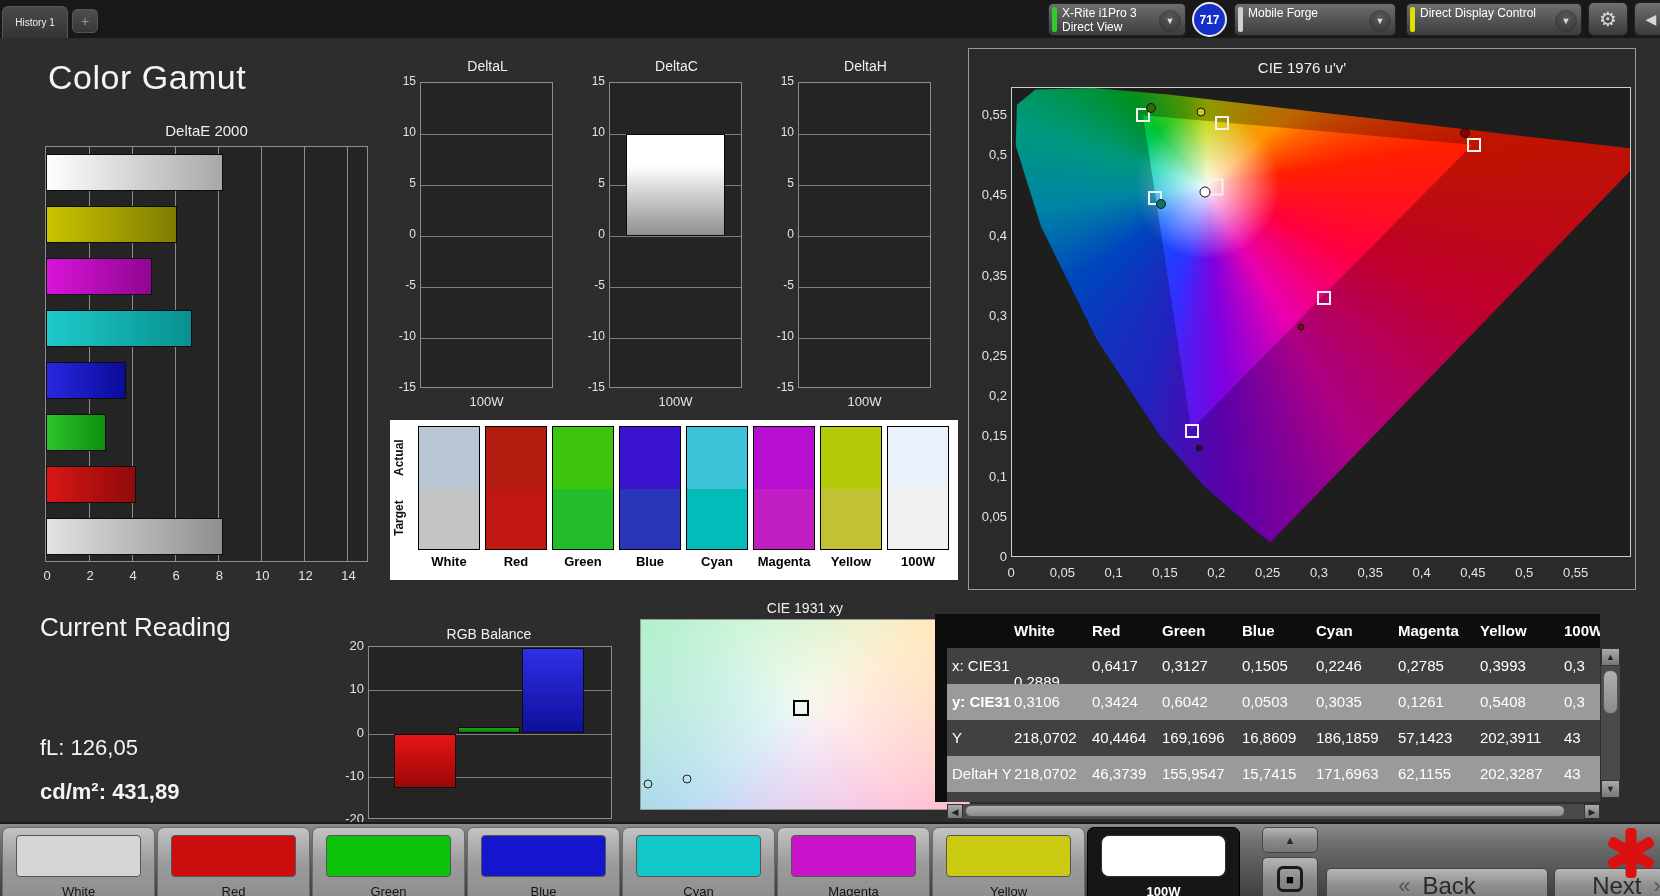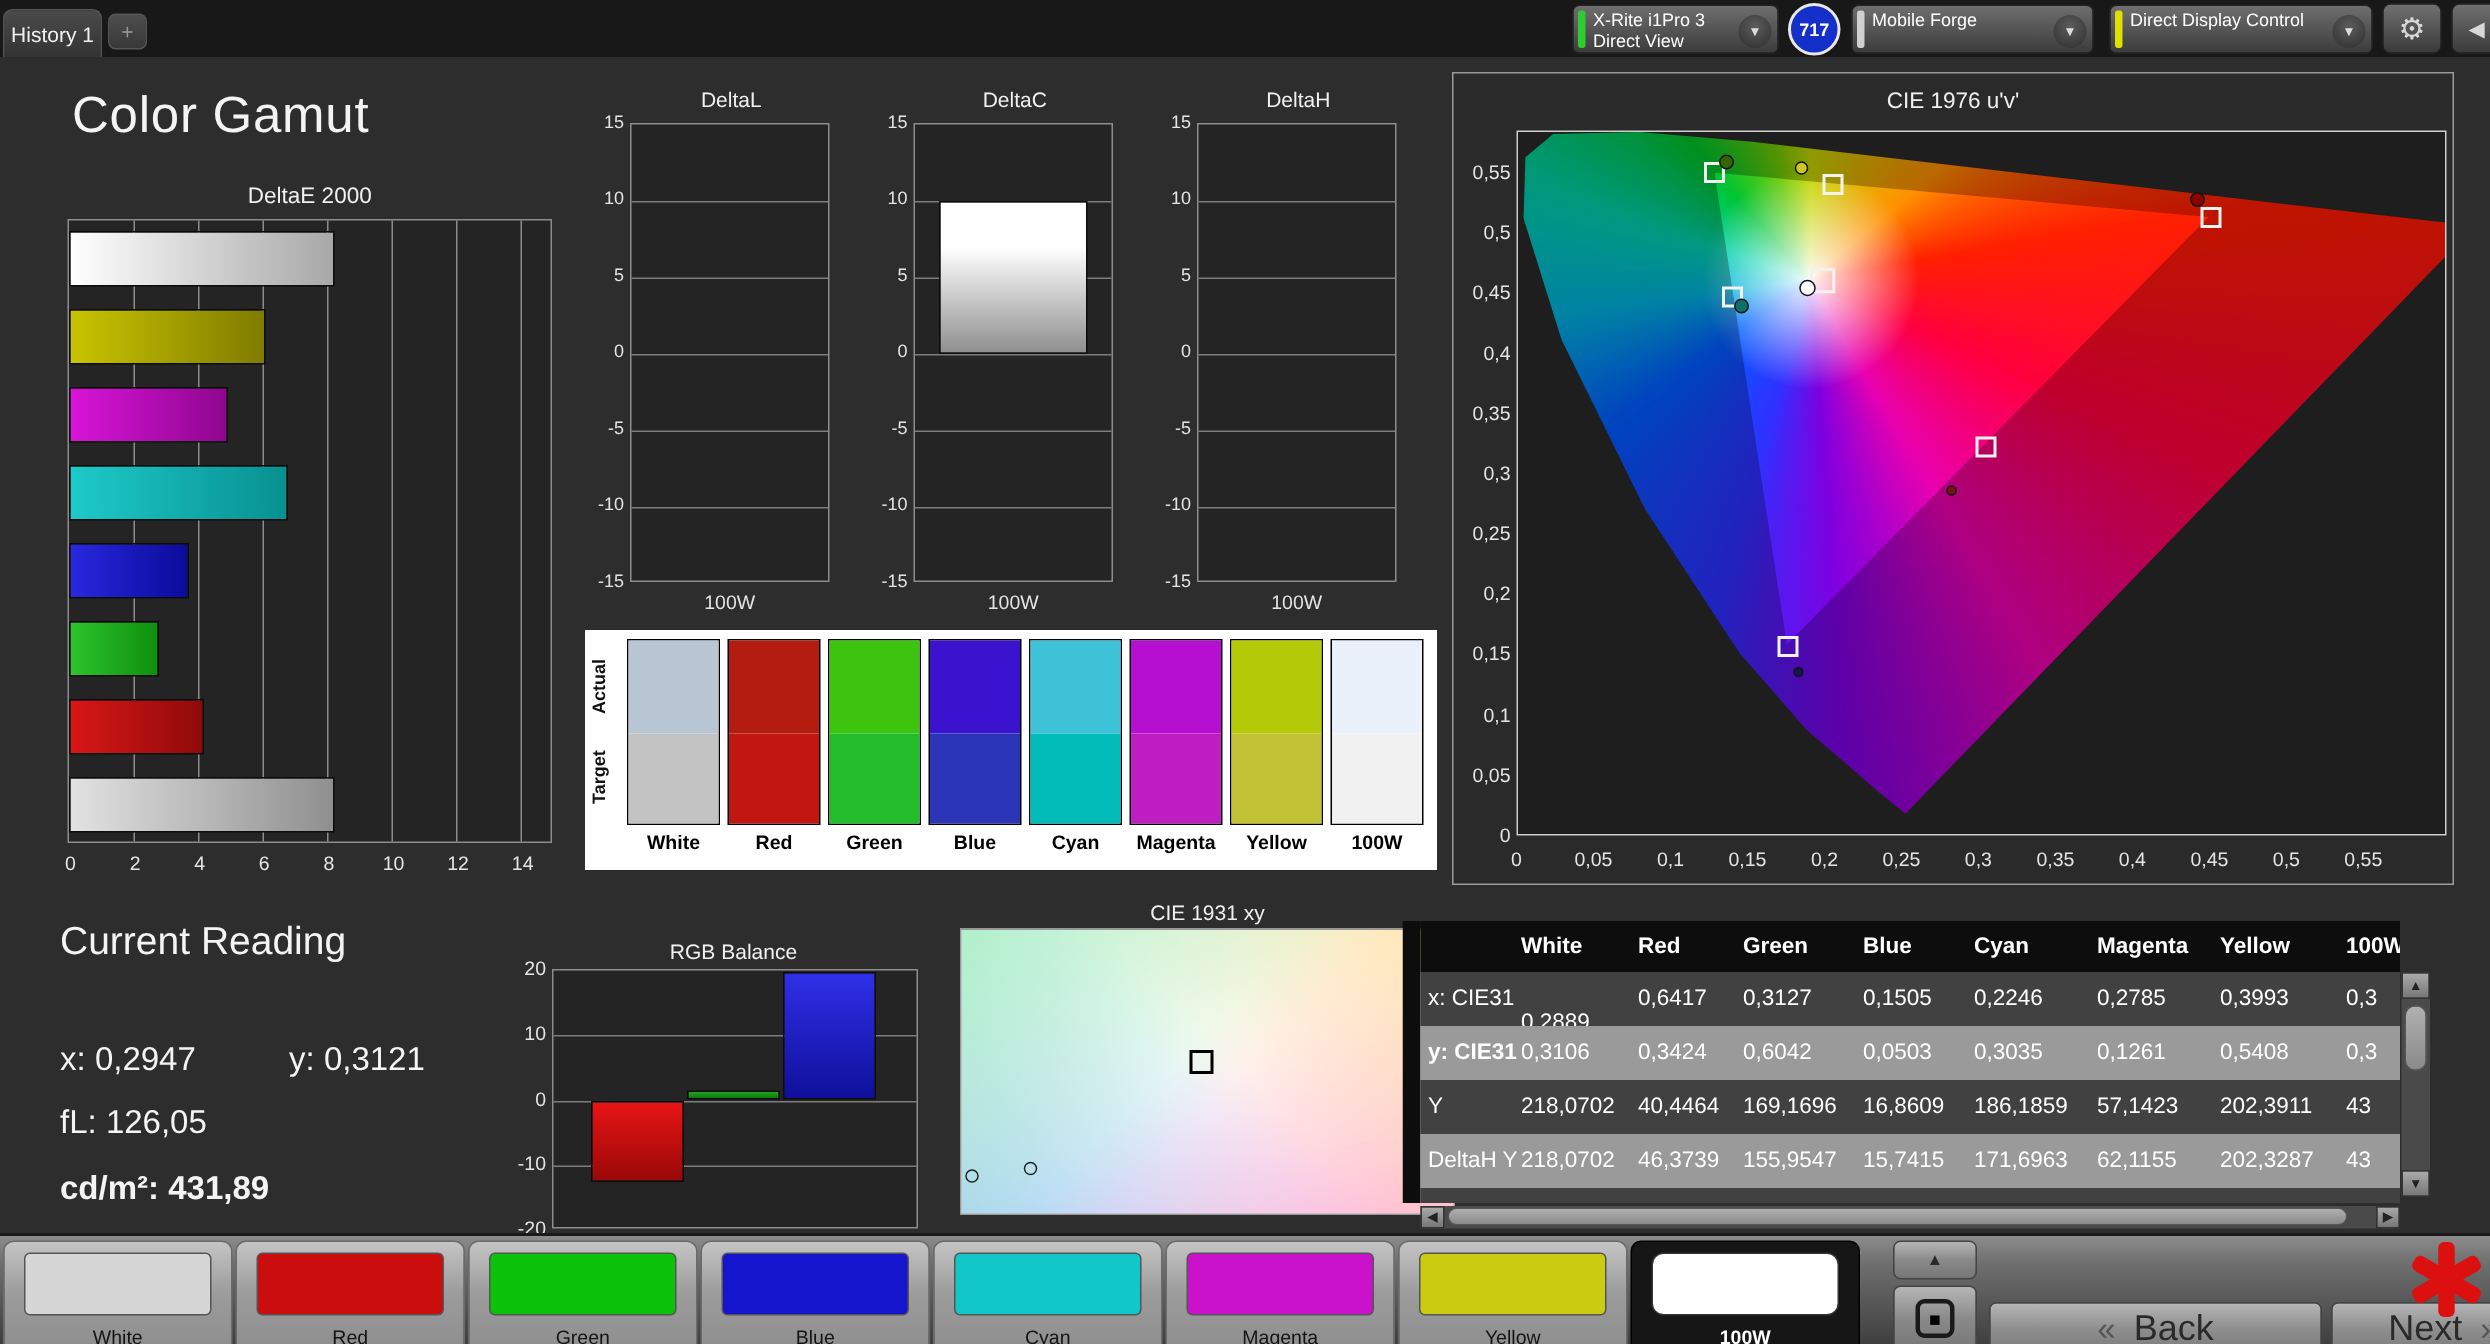--- a/index.html
+++ b/index.html
@@ -3,21 +3,21 @@
 <meta charset="utf-8">
 <style>
   * { margin:0; padding:0; box-sizing:border-box; }
   html,body { width:1660px; height:896px; overflow:hidden; background:#2d2d2d;
     font-family:"Liberation Sans","DejaVu Sans",sans-serif; color:#e8e8e8; }
   #stage { position:relative; width:1660px; height:896px; }
 
   
   .topbar { position:absolute; left:0; top:0; width:1660px; height:38px; background:#181818; }
   .tab { position:absolute; left:2px; top:6px; width:66px; height:32px; background:linear-gradient(180deg,#4a4a4a,#333);
-    border:1px solid #555; border-bottom:none; border-radius:6px 6px 0 0; color:#f0f0f0; font-size:14px;
+    border:1px solid #555; border-bottom:none; border-radius:6px 6px 0 0; color:#f0f0f0; font-size:10px;
     display:flex; align-items:center; justify-content:center; }
   .addtab { position:absolute; left:72px; top:9px; width:26px; height:24px; background:linear-gradient(180deg,#4e4e4e,#383838);
     border:1px solid #555; border-radius:5px; color:#9a9a9a; font-size:14px; display:flex; align-items:center; justify-content:center; }
   .dd { position:absolute; top:3px; height:33px; background:linear-gradient(180deg,#6e6e6e,#3c3c3c);
     border:1px solid #222; border-radius:5px; color:#fff; }
   .dd .stripe { position:absolute; left:3px; top:3px; bottom:3px; width:5px; border-radius:2px; }
   .dd .ddtext { position:absolute; left:13px; top:2px; font-size:12px; line-height:14px; white-space:nowrap; }
   .dd .chev { position:absolute; right:4px; top:6px; width:22px; height:22px; border-radius:50%;
     background:radial-gradient(circle at 50% 35%,#5c5c5c,#2e2e2e); color:#ddd; font-size:9px;
     display:flex; align-items:center; justify-content:center; }
@@ -346,24 +346,20 @@
         <div class="ticklabel" style="left: 331.947px; top: 516px; width: 36px; text-align: center;">0,3</div>
         <div class="ticklabel" style="left: 383.272px; top: 516px; width: 36px; text-align: center;">0,35</div>
         <div class="ticklabel" style="left: 434.596px; top: 516px; width: 36px; text-align: center;">0,4</div>
         <div class="ticklabel" style="left: 485.921px; top: 516px; width: 36px; text-align: center;">0,45</div>
         <div class="ticklabel" style="left: 537.245px; top: 516px; width: 36px; text-align: center;">0,5</div>
         <div class="ticklabel" style="left: 588.57px; top: 516px; width: 36px; text-align: center;">0,55</div>
       </div>
   </div>
 
   <div class="cr-title">Current Reading</div>
-  <div class="cr-line" style="left:40px; top:693px;">
-    <span>x:</span> <span>0,2947</span>
-    <span style="margin-left:56px;">y:</span> <span>0,3121</span>
-  </div>
   <div class="cr-line" style="left:40px; top:735px;">
     <span>fL:</span> <span>126,05</span>
   </div>
   <div class="cr-line" style="left:40px; top:779px;font-weight:bold;">
     <span>cd/m²:</span> <span>431,89</span>
   </div>
 
   <div id="rgbbal" style="position: absolute; left: 338px; top: 626px; width: 280px; height: 210px;">
       <div class="charttitle" style="left: 28px; top: 0px; width: 246px; font-size: 14px;">RGB Balance</div>
       <div class="plot" style="left: 30px; top: 20px; width: 244px; height: 173px;">

